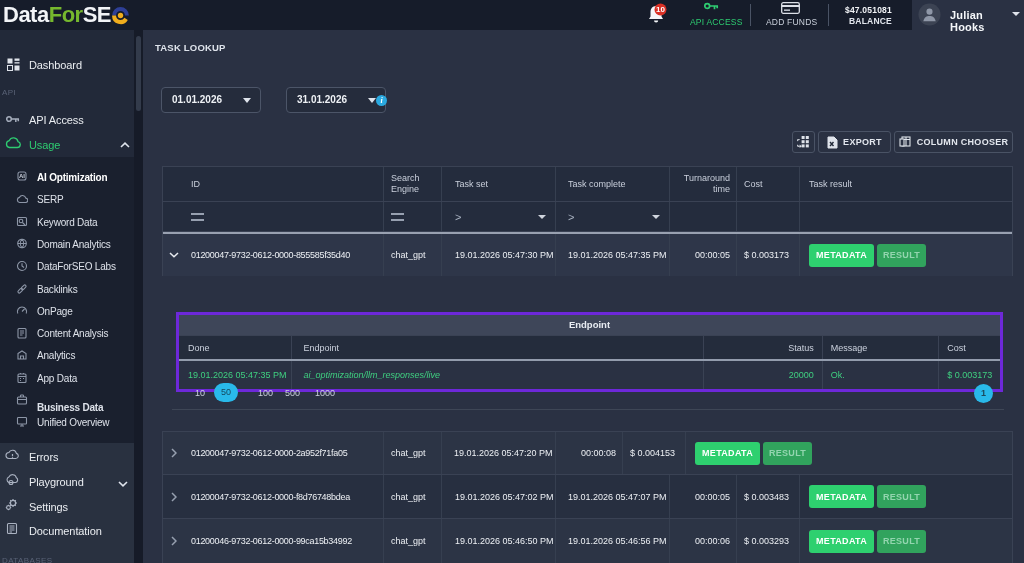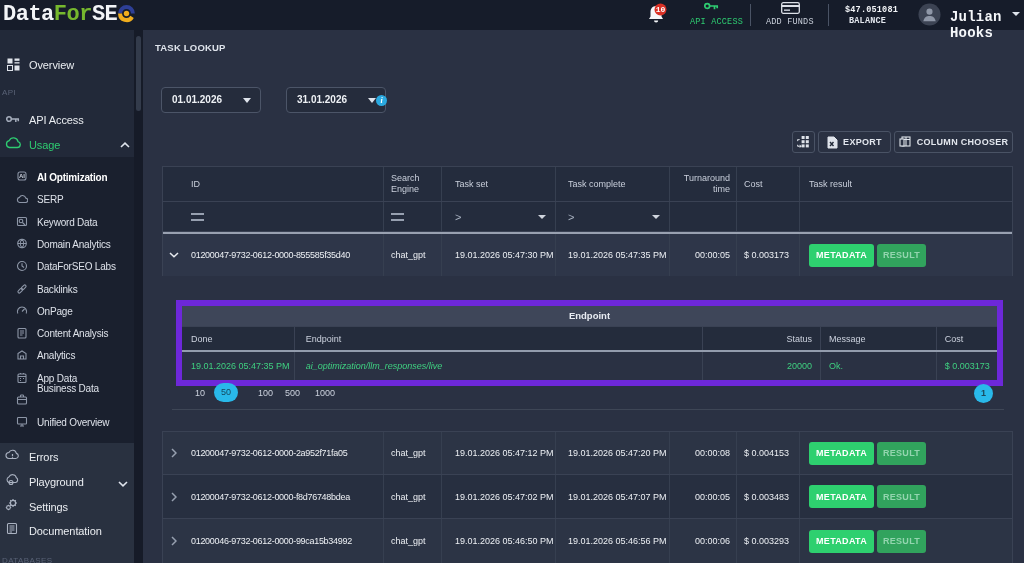--- a/index.html
+++ b/index.html
@@ -1,20 +1,20 @@
 <!DOCTYPE html>
 <html><head>
 <meta charset="utf-8">
 <style>
 * { margin:0; padding:0; box-sizing:border-box; }
 html,body { width:1024px; height:563px; overflow:hidden; }
 body { font-family:"Liberation Sans",sans-serif; background:#2a3143; position:relative; }
 .abs { position:absolute; } .abs svg { display:block; }
 
-#topbar { position:absolute; left:0; top:0; width:1024px; height:30px; background:#161c2a; z-index:5;font-family:Liberation Mono, monospace; }
+#topbar { position:absolute; left:0; top:0; width:912px; height:30px; background:#161c2a; z-index:5; }
 #logo { position:absolute; left:3px; top:2px; font-size:22px; font-weight:800; letter-spacing:-0.5px; color:#f2f4f7; }
 #logo .grn { color:#76b82e; }
 .tb-sep { position:absolute; top:4px; width:1px; height:22px; background:#4a5365; }
 .tb-lab { position:absolute; font-size:8.5px; letter-spacing:0.2px; color:#c9cfda; }
 
 #sidebar { position:absolute; left:0; top:30px; width:134px; height:533px; background:#222939; }
 #submenu { position:absolute; left:0; top:127px; width:134px; height:286px; background:#1a202e; }
 #sbbottom { position:absolute; left:0; top:413px; width:134px; height:120px; background:#293140; }
 .sb-item { position:absolute; left:29px; font-size:11px; color:#eaedf1; letter-spacing:-0.1px; }
 .sb-sub { position:absolute; left:37px; font-size:10px; color:#dde1e9; letter-spacing:-0.2px; }
@@ -78,47 +78,47 @@
   <div class="tb-lab" style="left:766px;top:17px;">ADD FUNDS</div>
   <div class="tb-sep" style="left:828px;"></div>
   <div class="tb-lab" style="left:845px;top:5px;color:#f2f4f7;font-weight:bold;">$47.051081</div>
   <div class="tb-lab" style="left:849px;top:16px;color:#e3e7ee;font-weight:bold;">BALANCE</div>
 
   <svg class="abs" style="left:918px;top:3px" width="23" height="23" viewBox="0 0 24 24">
       <circle cx="12" cy="12" r="11.5" fill="#3c4353"></circle>
       <circle cx="12" cy="9" r="3.2" fill="#8f97a7"></circle>
       <path d="M5.5 19 C6.5 14.8 9 13.5 12 13.5 C15 13.5 17.5 14.8 18.5 19 Z" fill="#8f97a7"></path>
     </svg>
-  <div class="tb-lab" style="left:950px;top:9px;font-size:14px;font-weight:bold;color:#f5f7fa;">Julian Hooks</div>
+  <div class="tb-lab" style="left:950px;top:9px;font-size:11px;font-weight:bold;color:#f5f7fa;">Julian Hooks</div>
   <div class="abs" style="left:1012px;top:12px;width:0;height:0;border-left:4px solid transparent;border-right:4px solid transparent;border-top:4.5px solid #dfe4ec;"></div>
 </div>
 
 <div id="sidebar">
   <div id="submenu"></div>
   <div id="sbbottom"></div>
-  <div class="sb-item" style="top:29px;">Overview</div>
+  <div class="sb-item" style="top:29px;">Dashboard</div>
   <div class="sb-lab" style="top:58px;">API</div>
   <div class="sb-item" style="top:84px;">API Access</div>
   <div class="sb-item" style="top:109px;color:#2ecc71;">Usage</div>
   <div class="abs" style="left:120px;top:112px;">
       <svg width="10" height="6" viewBox="0 0 10 6">
         <path d="M1 5 L5 1.2 L9 5" stroke="#dfe4ec" stroke-width="1.6" fill="none"></path>
       </svg>
     </div>
   <div class="sb-sub" style="top:142px;color:#ffffff;font-weight:bold;">AI Optimization</div>
   <div class="sb-sub" style="top:164px;">SERP</div>
   <div class="sb-sub" style="top:187px;">Keyword Data</div>
   <div class="sb-sub" style="top:209px;">Domain Analytics</div>
   <div class="sb-sub" style="top:231px;">DataForSEO Labs</div>
   <div class="sb-sub" style="top:254px;">Backlinks</div>
   <div class="sb-sub" style="top:276px;">OnPage</div>
   <div class="sb-sub" style="top:298px;">Content Analysis</div>
   <div class="sb-sub" style="top:320px;">Analytics</div>
   <div class="sb-sub" style="top:343px;">App Data</div>
-  <div class="sb-sub" style="top:353px;">Business Data</div>
+  <div class="sb-sub" style="top:372px;font-weight:bold;">Business Data</div>
   <div class="sb-sub" style="top:387px;">Unified Overview</div>
   <div class="sb-item" style="top:421px;">Errors</div>
   <div class="sb-item" style="top:446px;">Playground</div>
   <div class="abs" style="left:118px;top:451px;">
       <svg width="10" height="6" viewBox="0 0 10 6">
         <path d="M1 1 L5 4.8 L9 1" stroke="#dfe4ec" stroke-width="1.6" fill="none"></path>
       </svg>
     </div>
   <div class="sb-item" style="top:471px;">Settings</div>
   <div class="sb-item" style="top:495px;">Documentation</div>
@@ -289,21 +289,21 @@
     <div class="cell c4">19.01.2026 05:47:35 PM</div>
     <div class="cell c5">00:00:05</div>
     <div class="cell c6">$ 0.003173</div>
     <div class="cell c7">
       <div class="grnbtn" style="width:65px;background:#2ed06f;margin-right:3px;">METADATA</div>
       <div class="grnbtn" style="width:49px;background:#31a35d;color:#93d5af;">RESULT</div>
     </div>
   </div>
 
   <div id="detail" style="position:relative;width:851px;height:155px;background:#2a3143;">
-    <div style="position:absolute;left:14px;top:24px;width:827px;border:6px solid #6d28d9;">
+    <div style="position:absolute;left:14px;top:36px;width:827px;border:3px solid #6d28d9;">
       <div style="height:20px;background:#3e4659;color:#e8ecf2;font-size:9.5px;font-weight:bold;text-align:center;line-height:20px;">Endpoint</div>
       <div style="display:flex;height:26px;background:#242c3c;border-top:1px solid #3a4254;border-bottom:2px solid #939cad;color:#ccd2de;font-size:9px;">
         <div class="sct" style="width:114px;padding-left:9px;">Done</div>
         <div class="sct" style="width:414px;padding-left:11px;">Endpoint</div>
         <div class="sct" style="width:119px;justify-content:flex-end;padding-right:8px;">Status</div>
         <div class="sct" style="width:117px;padding-left:8px;">Message</div>
         <div class="sct" style="width:61px;padding-left:8px;border-right:none;">Cost</div>
       </div>
       <div style="display:flex;height:28px;color:#3fd080;font-size:9px;">
         <div class="sct" style="width:114px;padding-left:9px;">19.01.2026 05:47:35 PM</div>
@@ -325,21 +325,20 @@
   </div>
 
   <div class="trow" style="height:44px;background:#2c3445;border-top:1px solid #3a4254;">
     <div class="cell c0">
         <svg width="6" height="10" viewBox="0 0 6 10">
           <path d="M1 1 L5 5 L1 9" stroke="#97a0b0" stroke-width="1.5" fill="none"></path>
         </svg>
       </div>
     <div class="cell c1">01200047-9732-0612-0000-2a952f71fa05</div>
     <div class="cell c2">chat_gpt</div>
-    <div class="cell c3">19.01.2026 05:47:12 PM</div>
     <div class="cell c4">19.01.2026 05:47:20 PM</div>
     <div class="cell c5">00:00:08</div>
     <div class="cell c6">$ 0.004153</div>
     <div class="cell c7">
       <div class="grnbtn" style="width:65px;background:#2ed06f;margin-right:3px;">METADATA</div>
       <div class="grnbtn" style="width:49px;background:#31a35d;color:#93d5af;">RESULT</div>
     </div>
   </div>
   <div class="trow" style="height:44px;background:#272f40;">
     <div class="cell c0">

